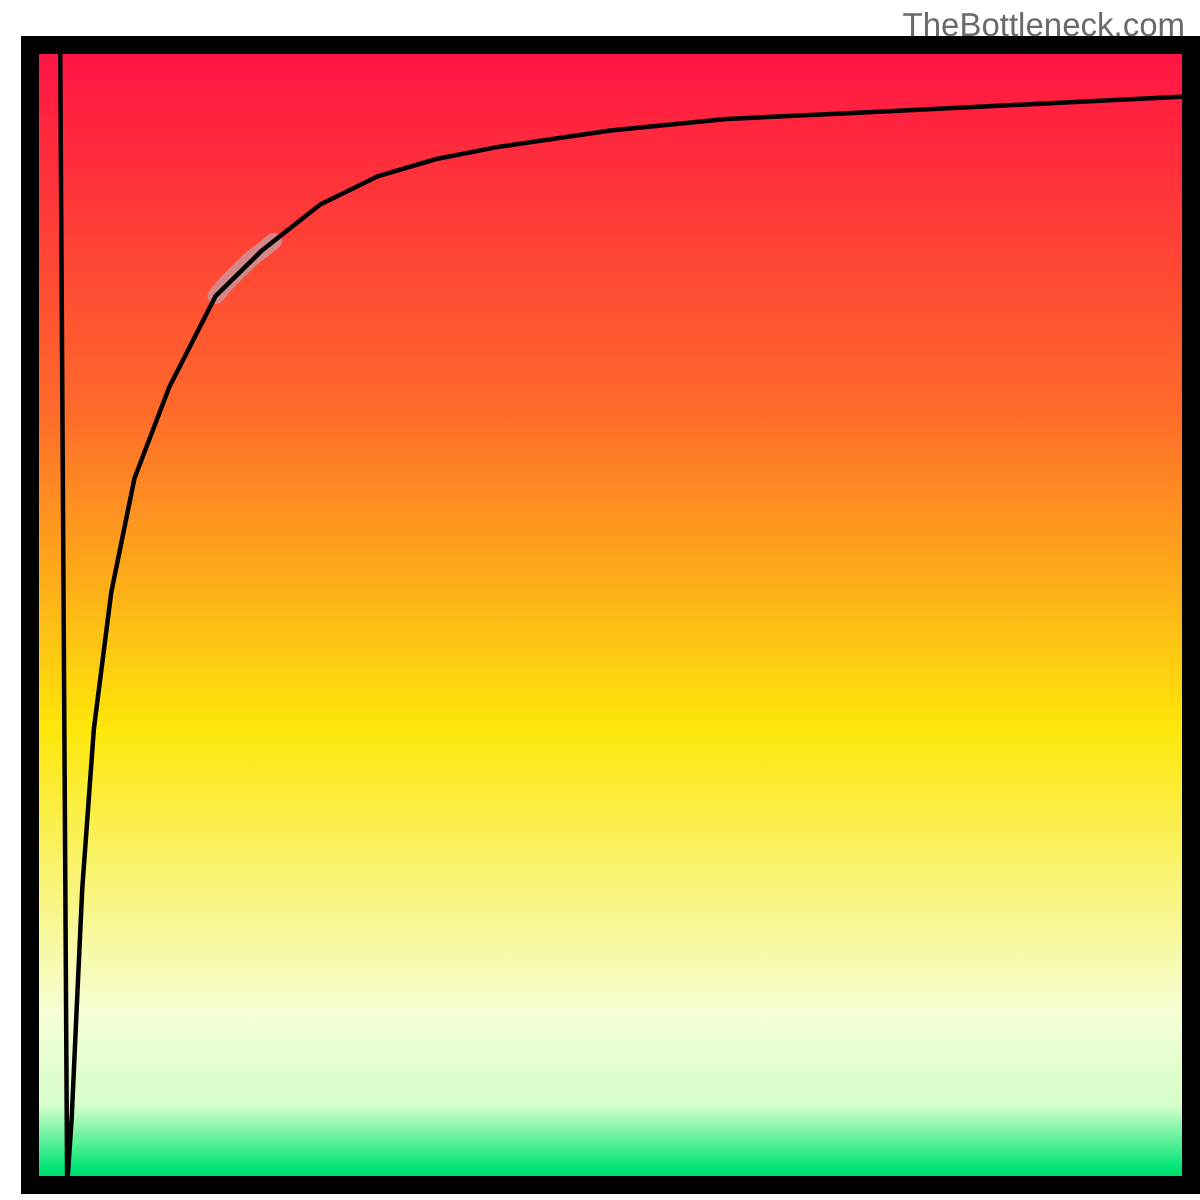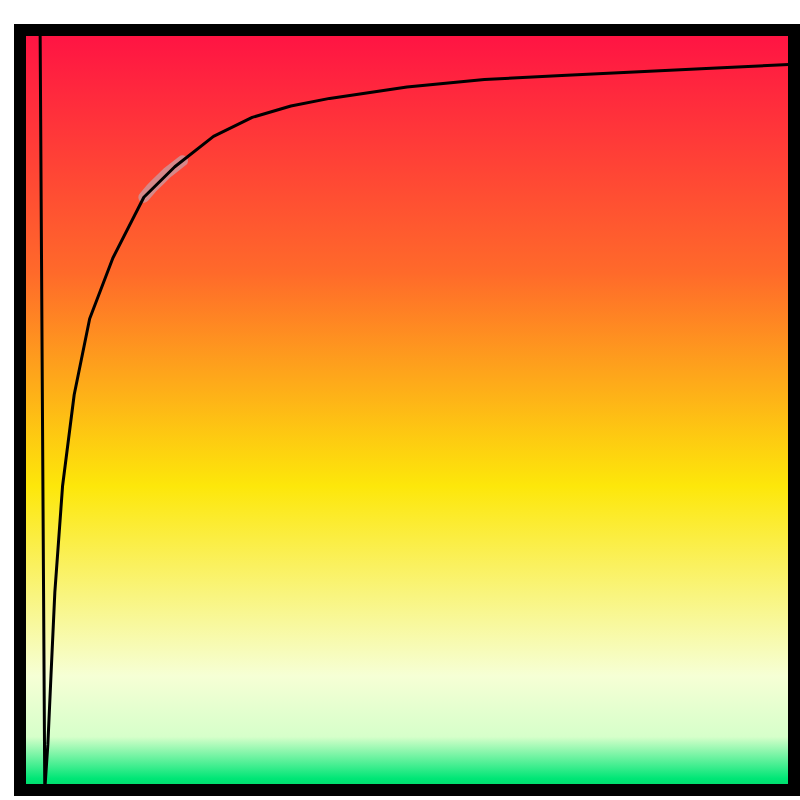--- a/index.html
+++ b/index.html
@@ -31,20 +31,21 @@
     width: 800px;
     height: 800px;
     display: block;
   }
 </style>
 </head>
 <body>
 
 <div class="wrap">
 
+  <div class="watermark">TheBottleneck.com</div>
 
   <svg class="chart" viewBox="0 0 800 800">
     <defs>
       <linearGradient id="bg-grad" x1="0" y1="0" x2="0" y2="1">
           <stop offset="0%" stop-color="#ff1244"></stop>
           <stop offset="32%" stop-color="#ff6a2a"></stop>
           <stop offset="60%" stop-color="#fde70a"></stop>
           <stop offset="85%" stop-color="#f6ffd5"></stop>
           <stop offset="93%" stop-color="#d6ffca"></stop>
           <stop offset="98.5%" stop-color="#00e676"></stop>

